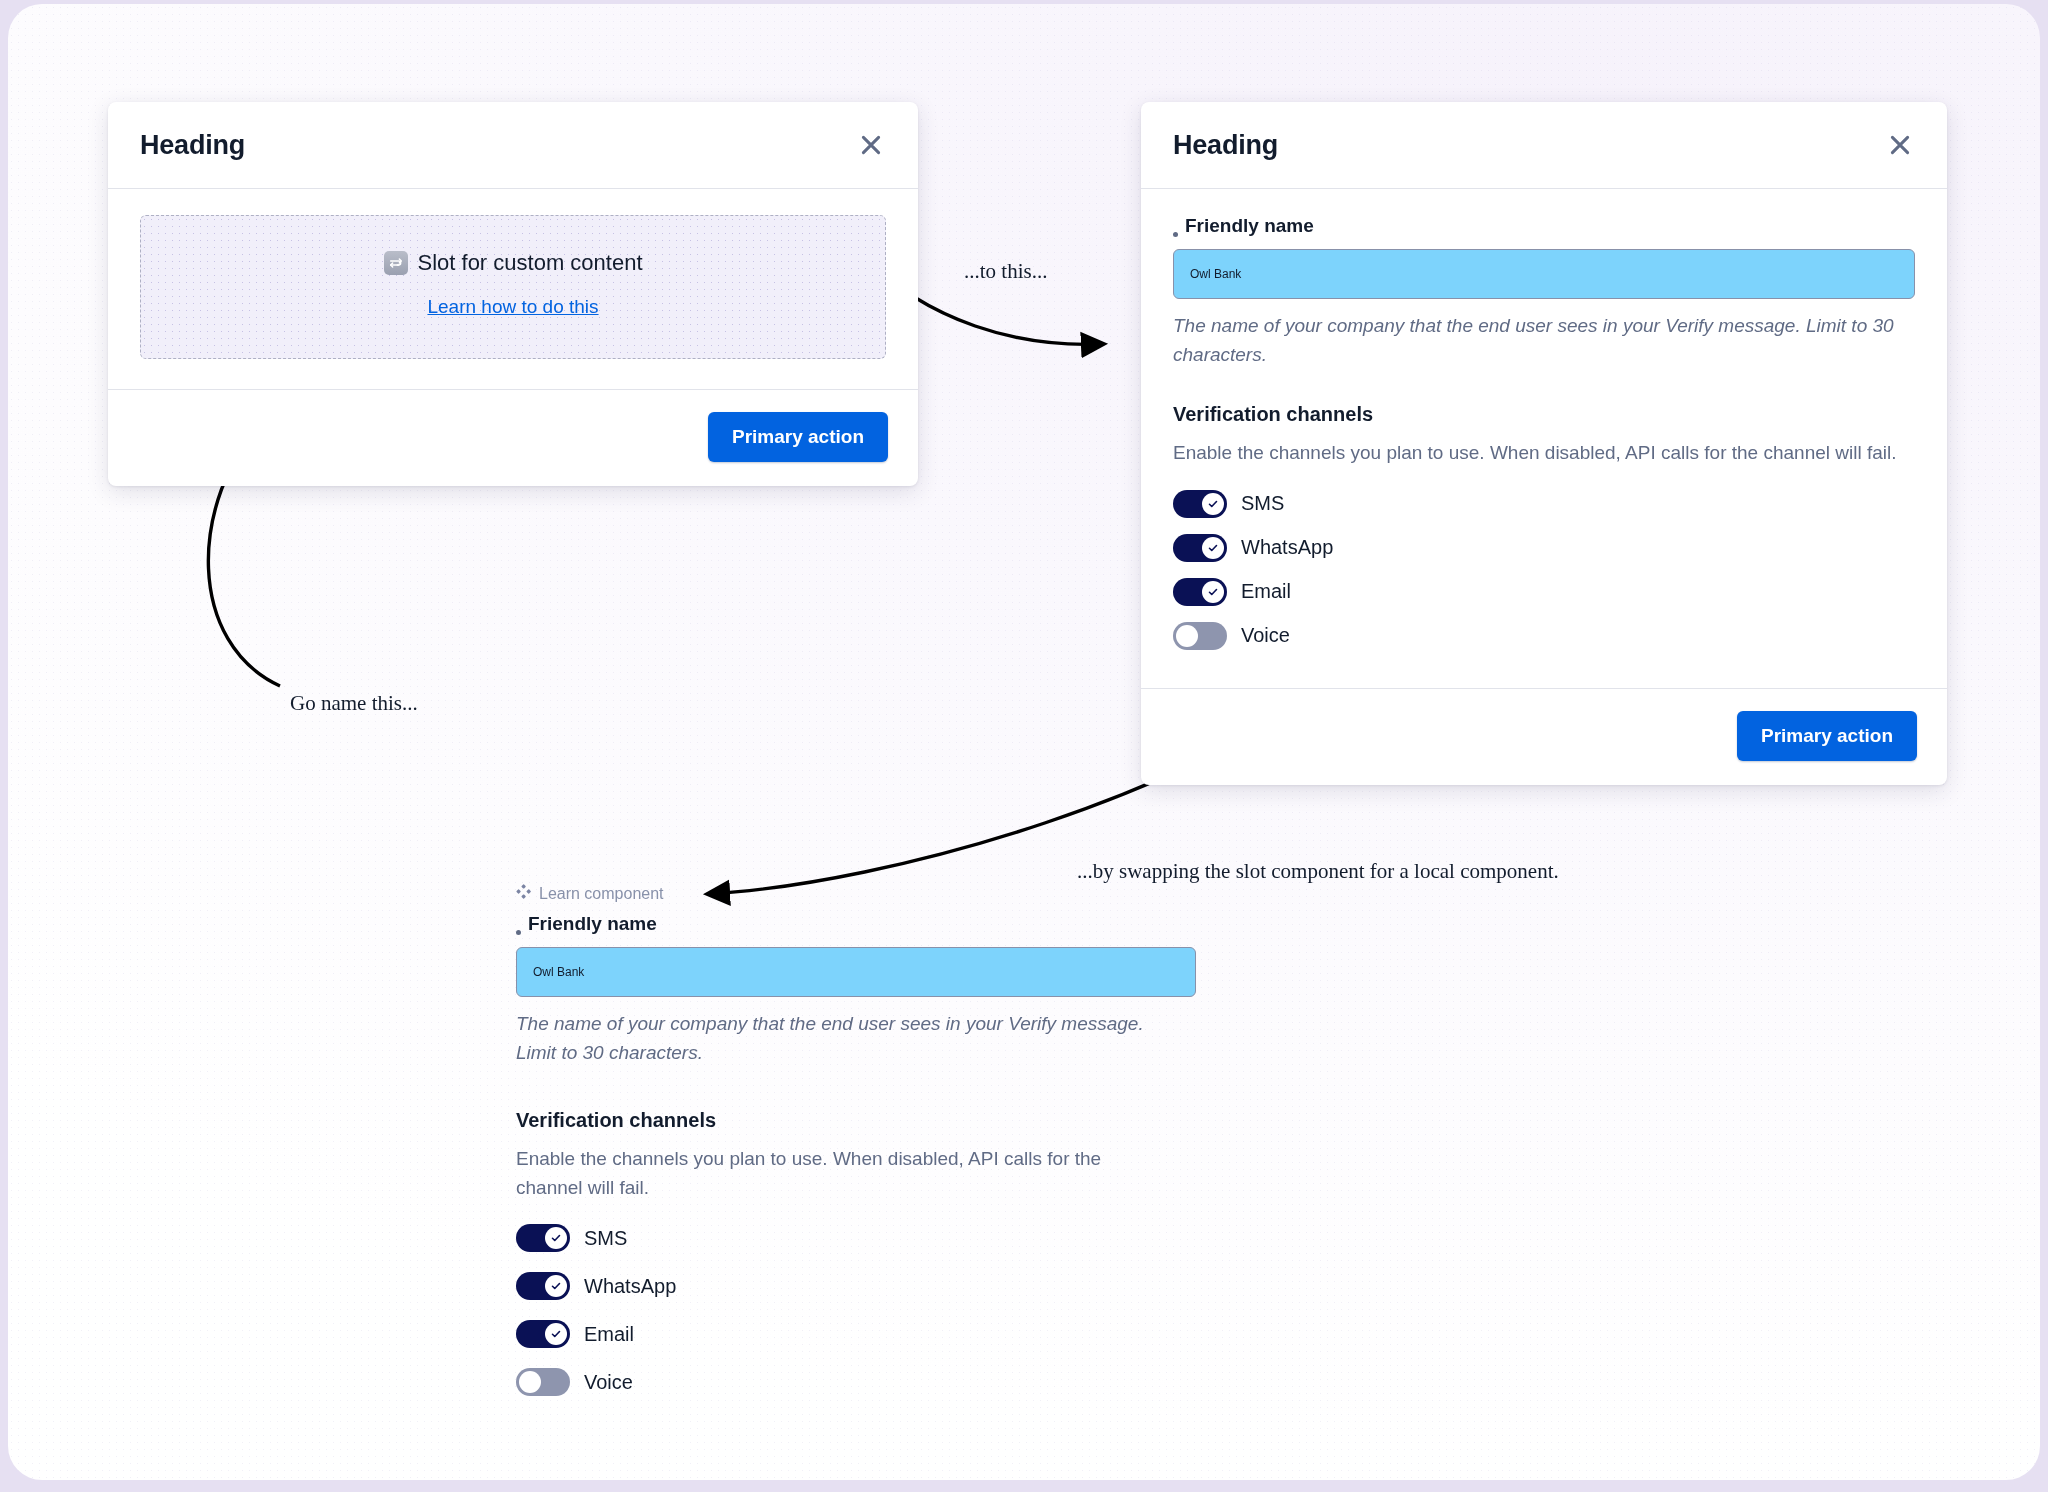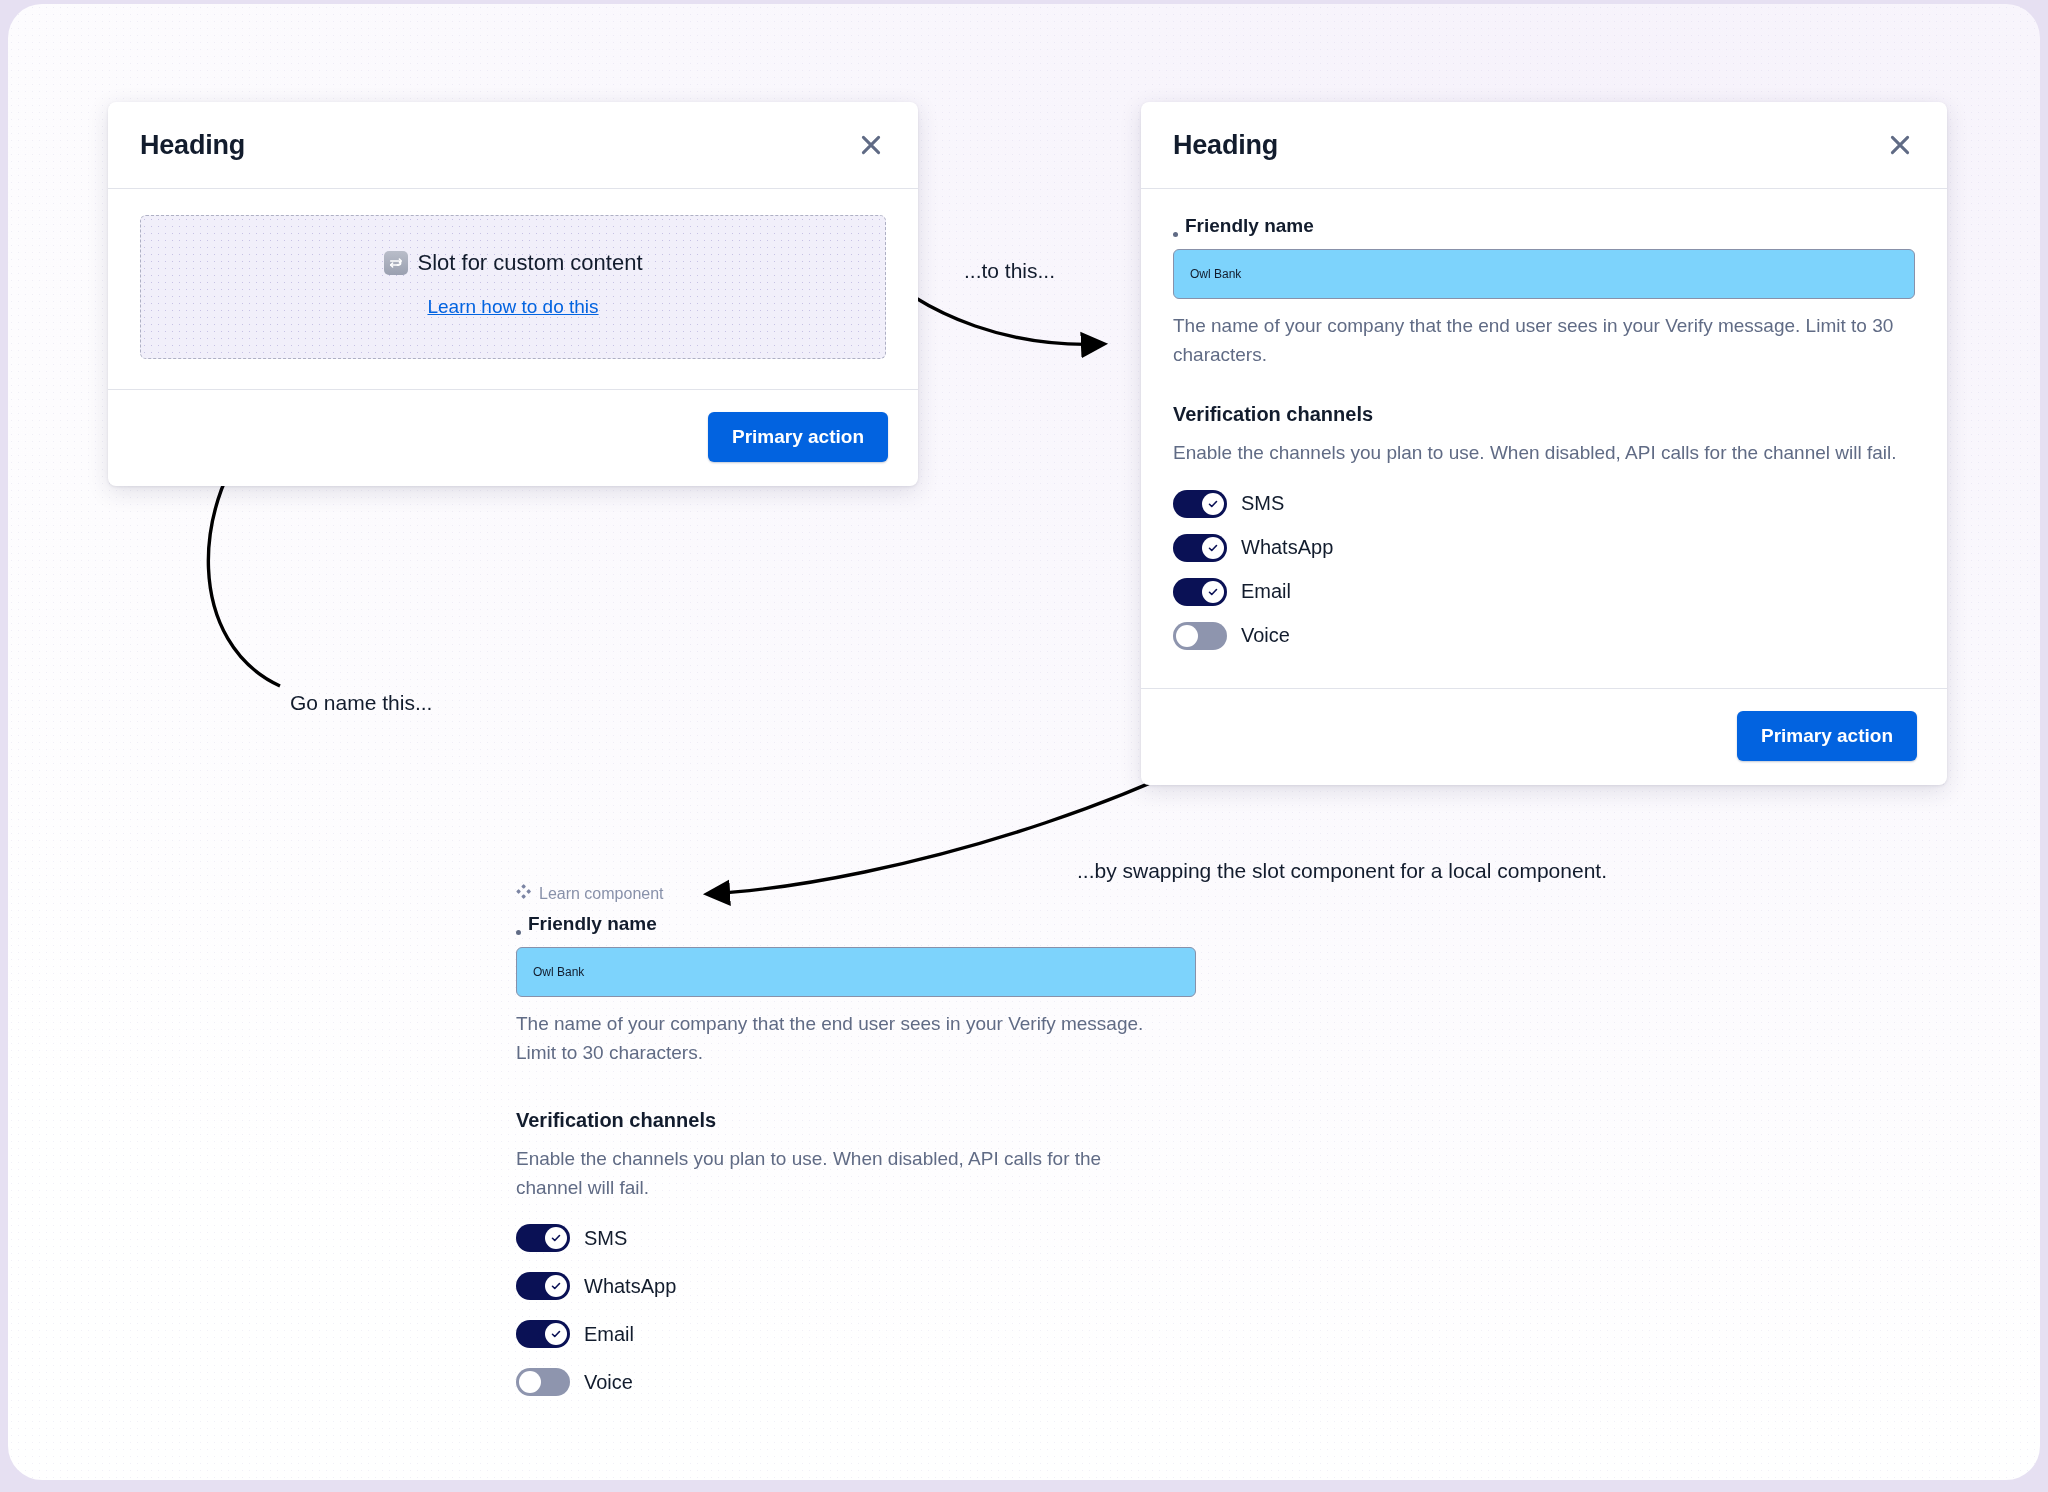--- a/index.html
+++ b/index.html
@@ -179,20 +179,21 @@
     font-size: 12px;
     color: #121c2d;
     outline: none;
   }
 
   .help-text {
     margin-top: 13px;
     font-size: 19px;
     line-height: 1.5;
     color: #606b85;
+    font-style: italic;
   }
 
   .section-title {
     font-size: 20px;
     font-weight: bold;
     color: #121c2d;
     margin-top: 34px;
     margin-bottom: 13px;
   }
 
@@ -260,20 +261,21 @@
     font-size: 16px;
     color: #8891aa;
   }
 
   
   .annotation {
     position: absolute;
     font-size: 21px;
     color: #121c2d;
     white-space: nowrap;
+    font-family: Liberation Serif, serif;
   }
 
   svg.arrow-layer {
     position: absolute;
     inset: 0;
     width: 100%;
     height: 100%;
     pointer-events: none;
     overflow: visible;
   }

